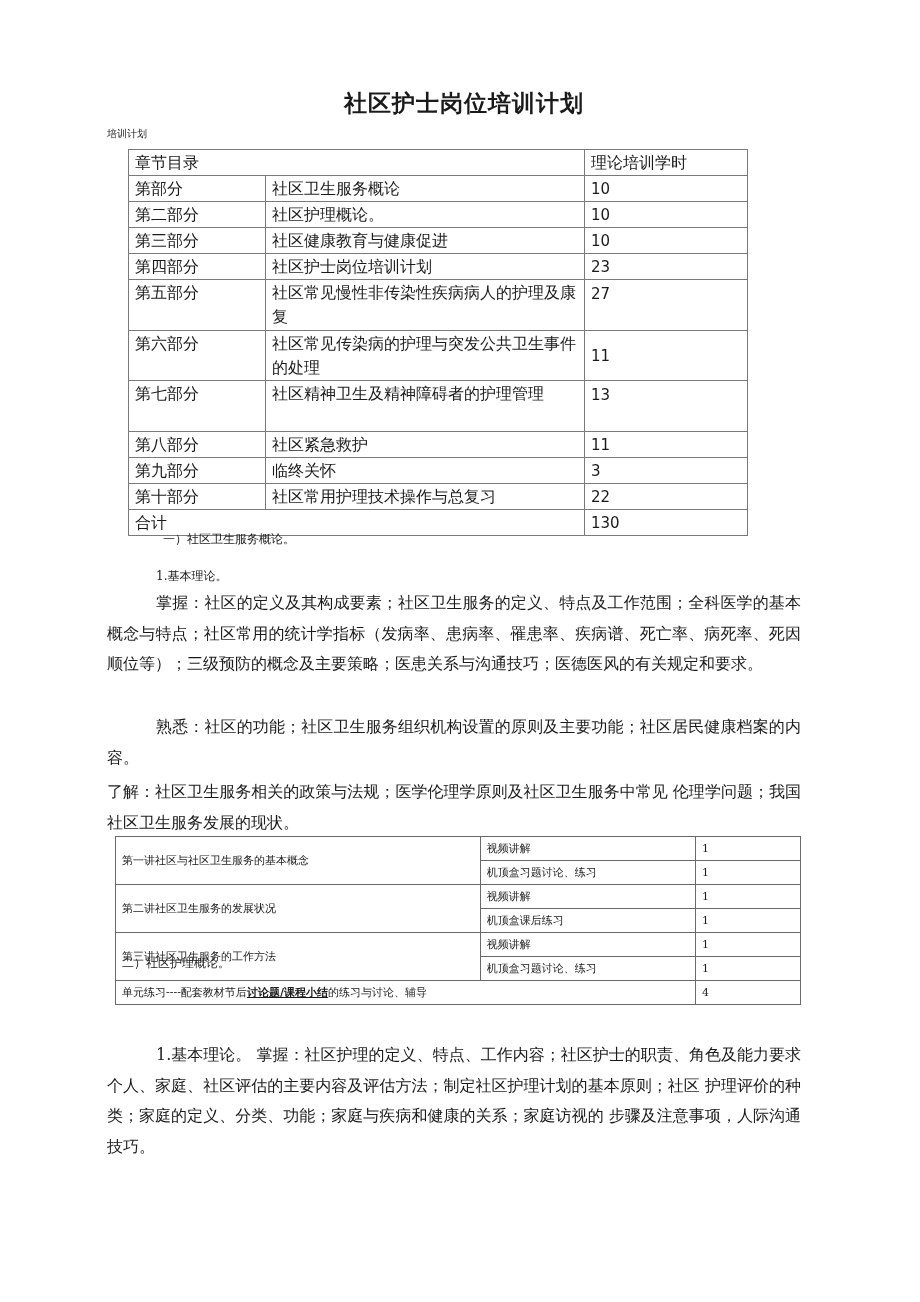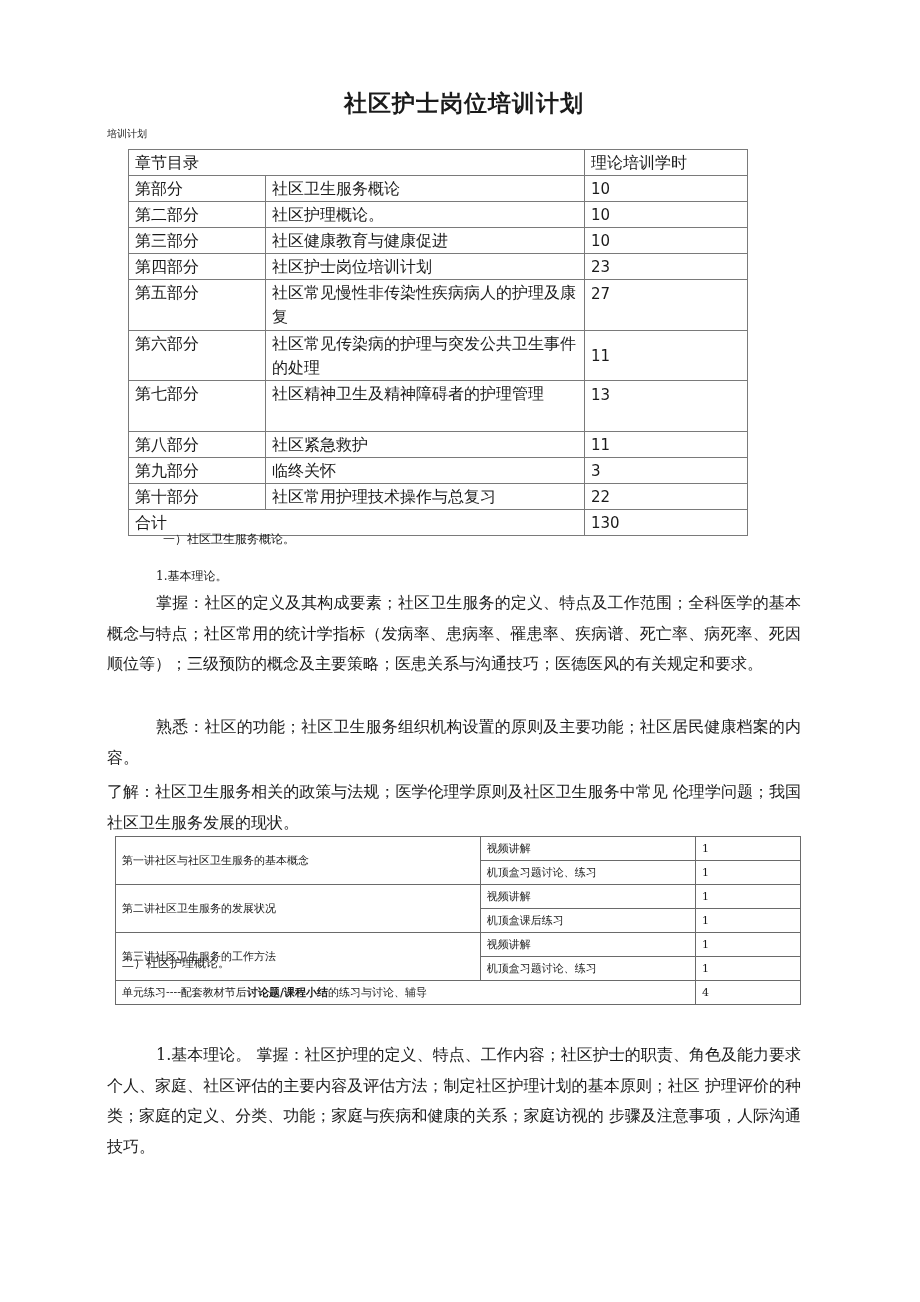--- a/index.html
+++ b/index.html
@@ -27,21 +27,21 @@
 
   
   .t2 { position: absolute; left: 115px; top: 836px; width: 686px; border-collapse: collapse;
         font-size: 11px; table-layout: fixed; }
   .t2 td { border: 1px solid #6a6a6a; padding: 0 6px; line-height: 23px; height: 23px; }
   .t2 .a { width: 344px; }
   .t2 .b { width: 203px; }
   .t2 .c { width: 99px; }
   .t2 .lecture { vertical-align: middle; }
   .t2 .val { font-family: "DejaVu Serif", serif; }
-  .bold { font-weight: bold; }
+  .bold { font-weight: bold; text-decoration: underline; }
 </style>
 </head>
 <body>
 
 <div class="title">社区护士岗位培训计划</div>
 <div class="subtitle">培训计划</div>
 
 <table class="t1">
   <colgroup>
       <col class="c1">

